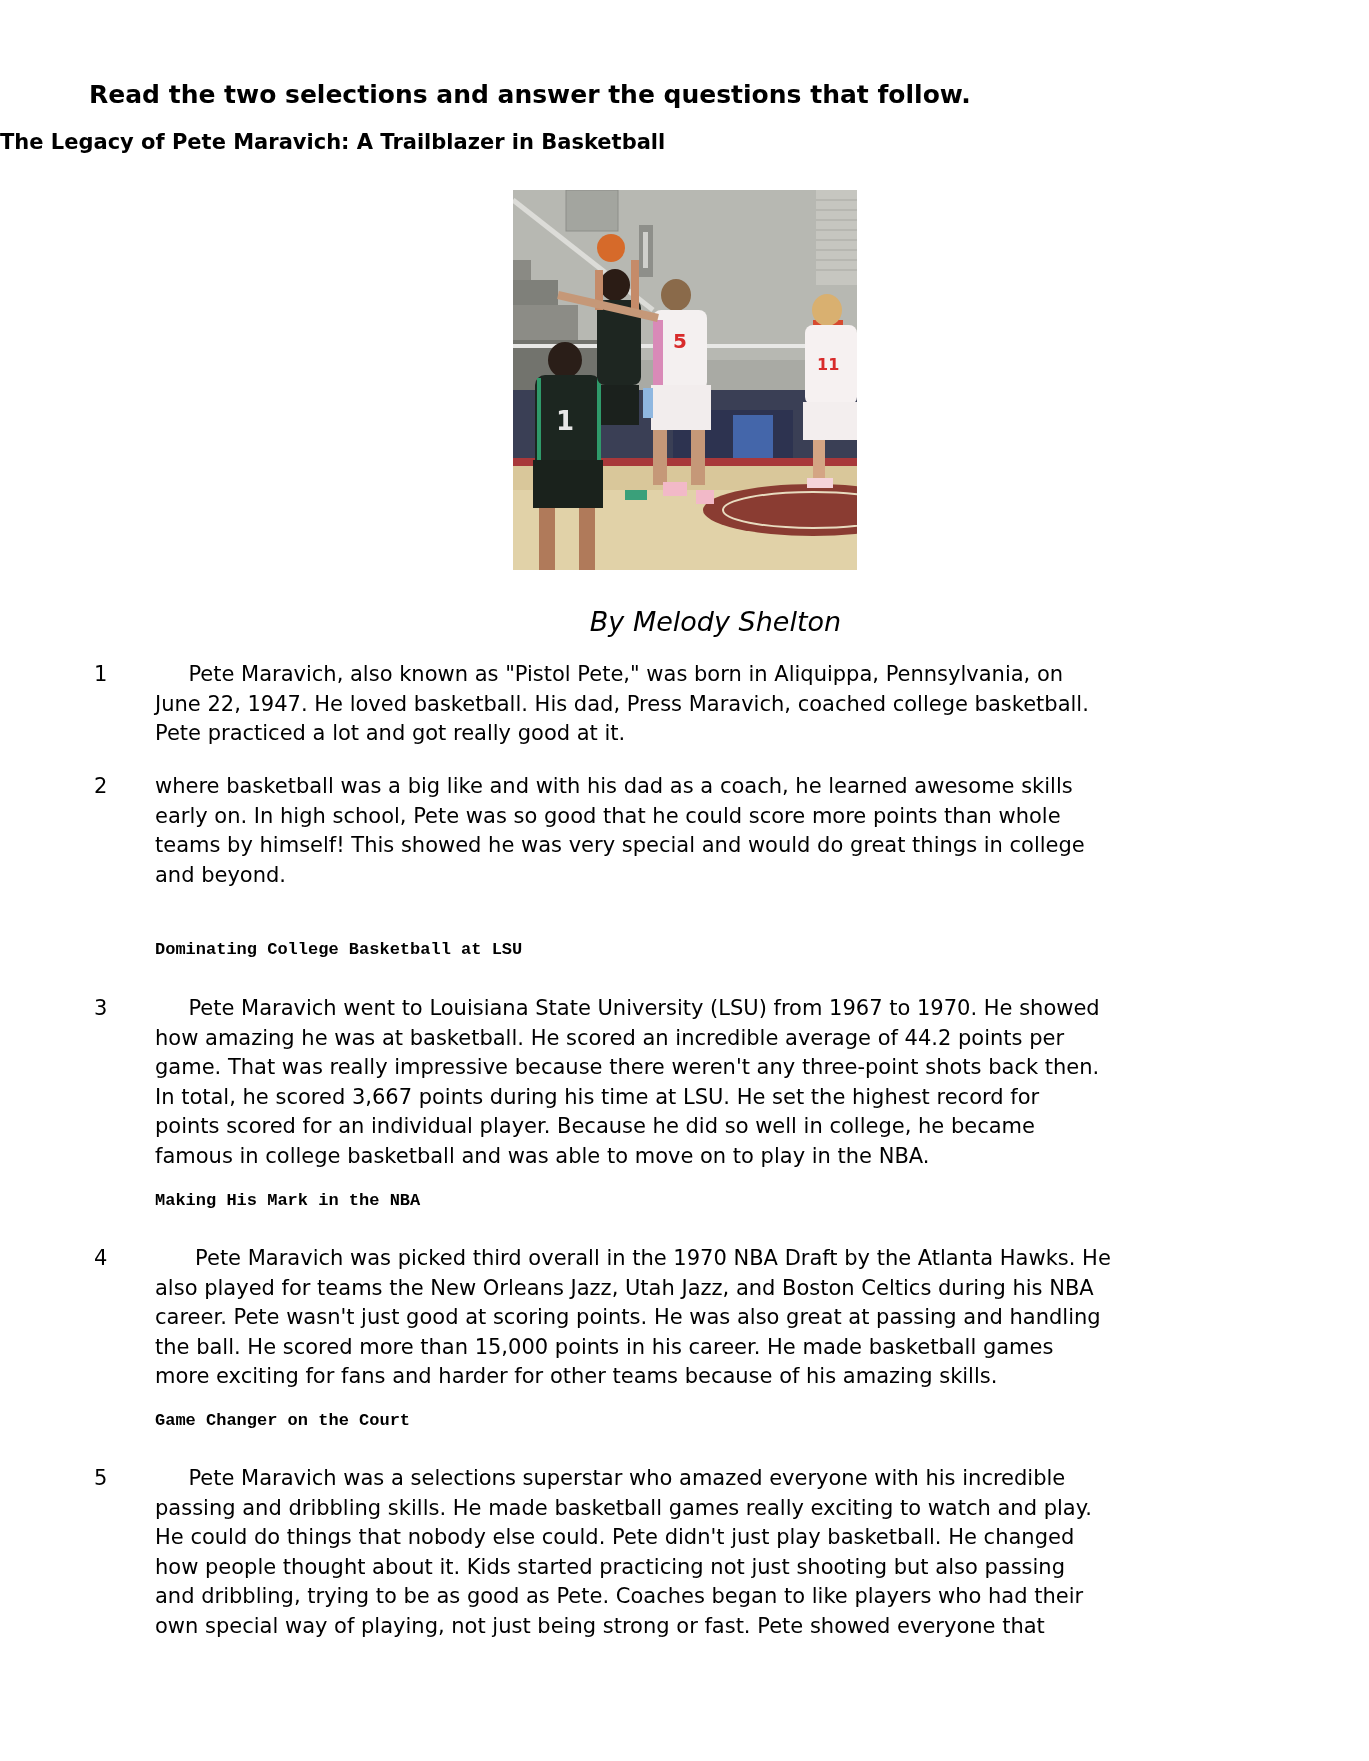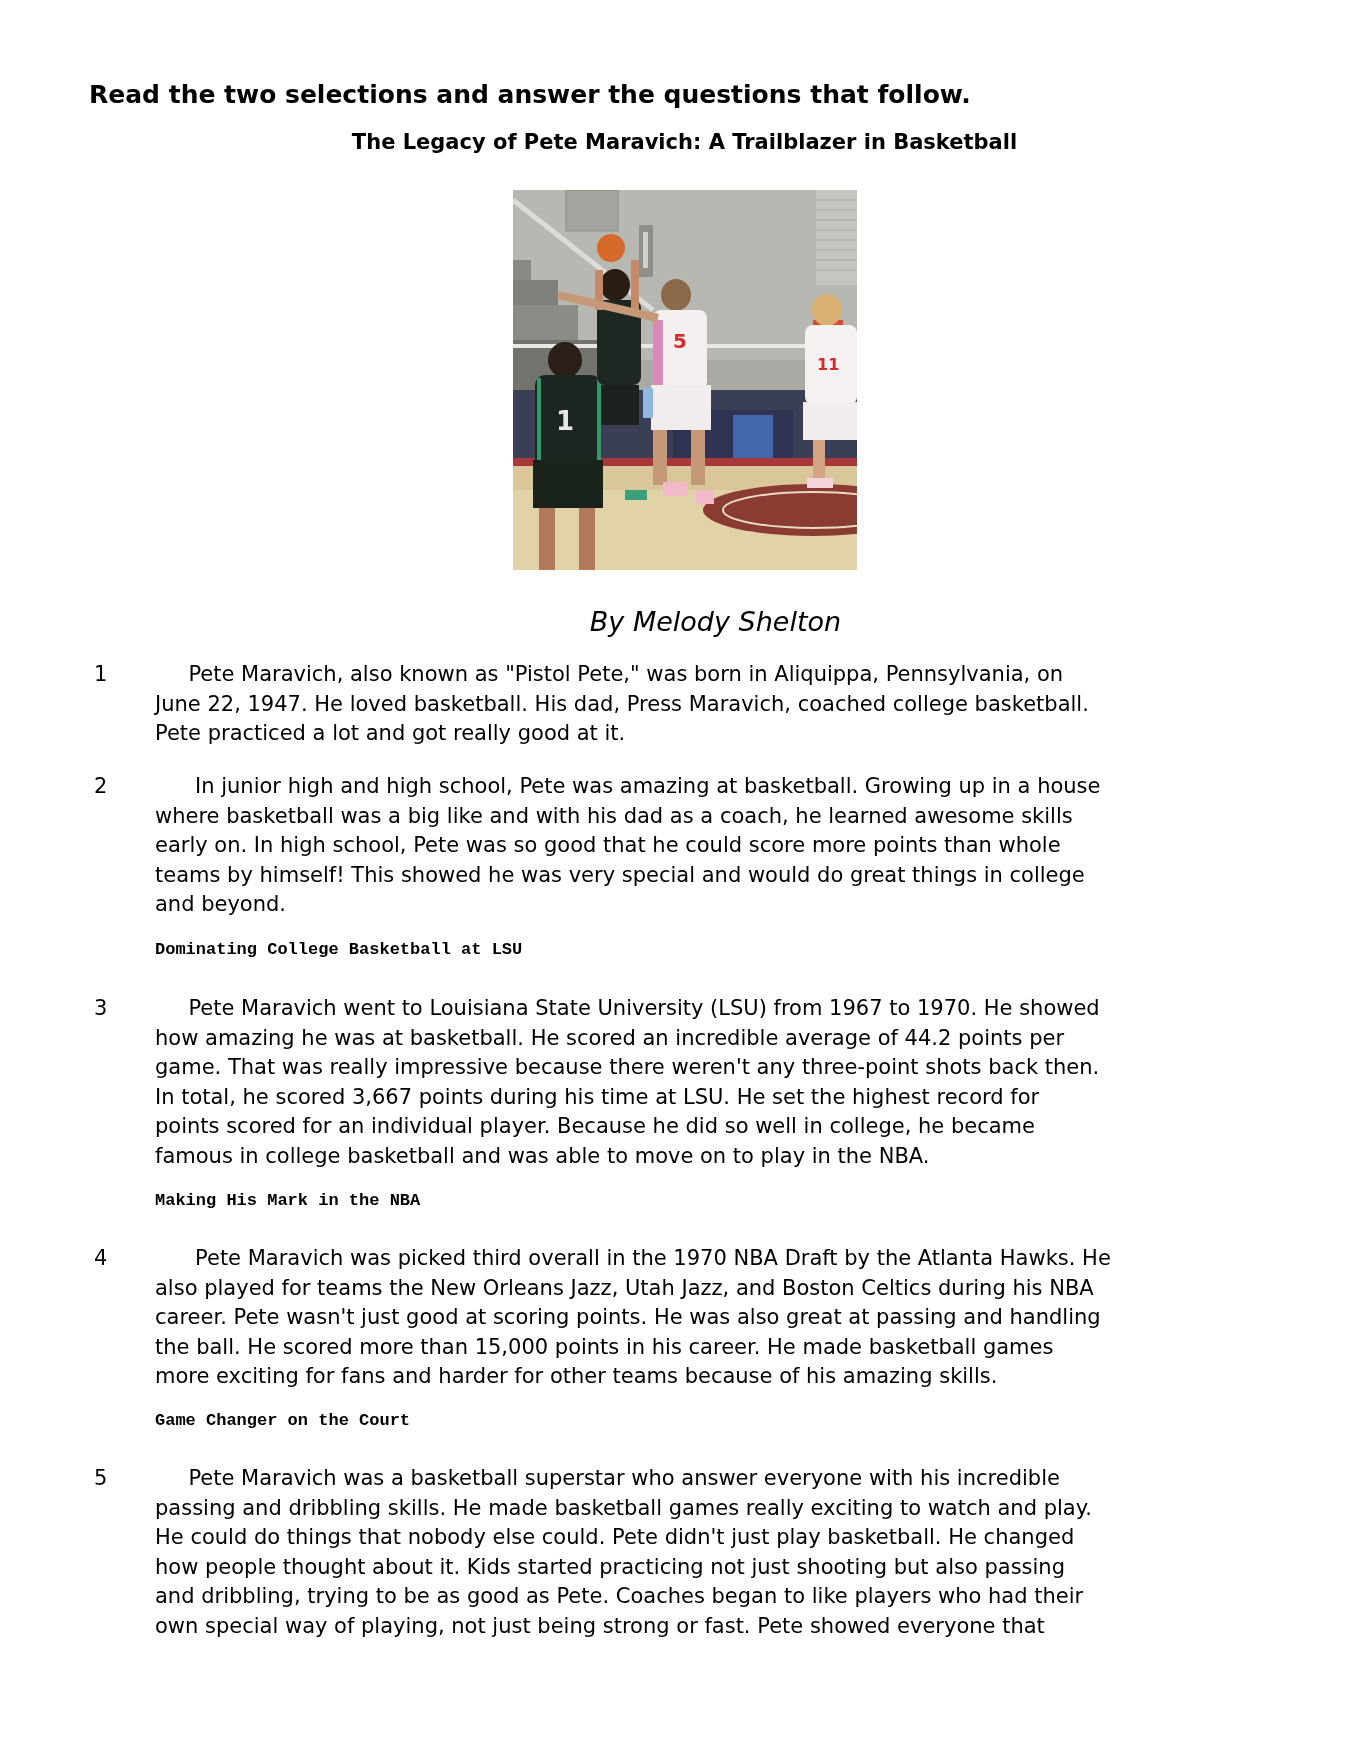--- a/index.html
+++ b/index.html
@@ -28,21 +28,20 @@
       font-size: 25px;
       font-weight: bold;
       letter-spacing: 0px;
       white-space: nowrap;
     }
     .article-title {
       position: absolute;
       left: 0;
       width: 1369px;
       top: 130px;
-      text-align: center;
       font-size: 21px;
       font-weight: bold;
       white-space: nowrap;
     }
     .photo {
       position: absolute;
       left: 513px;
       top: 190px;
       width: 344px;
       height: 380px;
@@ -189,21 +188,20 @@
     <div class="para-lines">
       <span class="para-line" style="white-space:pre">     Pete Maravich, also known as "Pistol Pete," was born in Aliquippa, Pennsylvania, on</span>
       <span class="para-line">June 22, 1947. He loved basketball. His dad, Press Maravich, coached college basketball.</span>
       <span class="para-line">Pete practiced a lot and got really good at it.</span>
     </div>
   </div>
 
   <div class="para" style="top:772px;">
     <div class="para-num">2</div>
     <div class="para-lines">
-      <span class="para-line" style="white-space:pre">      In junior high and high school, Pete was amazing at basketball. Growing up in a house</span>
       <span class="para-line">where basketball was a big like and with his dad as a coach, he learned awesome skills</span>
       <span class="para-line">early on. In high school, Pete was so good that he could score more points than whole</span>
       <span class="para-line">teams by himself! This showed he was very special and would do great things in college</span>
       <span class="para-line">and beyond.</span>
     </div>
   </div>
 
   <div class="section-heading" style="top:940px;">Dominating College Basketball at LSU</div>
 
   <div class="para" style="top:994px;">
@@ -229,21 +227,21 @@
       <span class="para-line">the ball. He scored more than 15,000 points in his career. He made basketball games</span>
       <span class="para-line">more exciting for fans and harder for other teams because of his amazing skills.</span>
     </div>
   </div>
 
   <div class="section-heading" style="top:1411px;">Game Changer on the Court</div>
 
   <div class="para" style="top:1464px;">
     <div class="para-num">5</div>
     <div class="para-lines">
-      <span class="para-line" style="white-space:pre">     Pete Maravich was a basketball superstar who answer everyone with his incredible</span>
+      <span class="para-line" style="white-space:pre">     Pete Maravich was a selections superstar who amazed everyone with his incredible</span>
       <span class="para-line">passing and dribbling skills. He made basketball games really exciting to watch and play.</span>
       <span class="para-line">He could do things that nobody else could. Pete didn't just play basketball. He changed</span>
       <span class="para-line">how people thought about it. Kids started practicing not just shooting but also passing</span>
       <span class="para-line">and dribbling, trying to be as good as Pete. Coaches began to like players who had their</span>
       <span class="para-line">own special way of playing, not just being strong or fast. Pete showed everyone that</span>
     </div>
   </div>
 
 </div>
 

